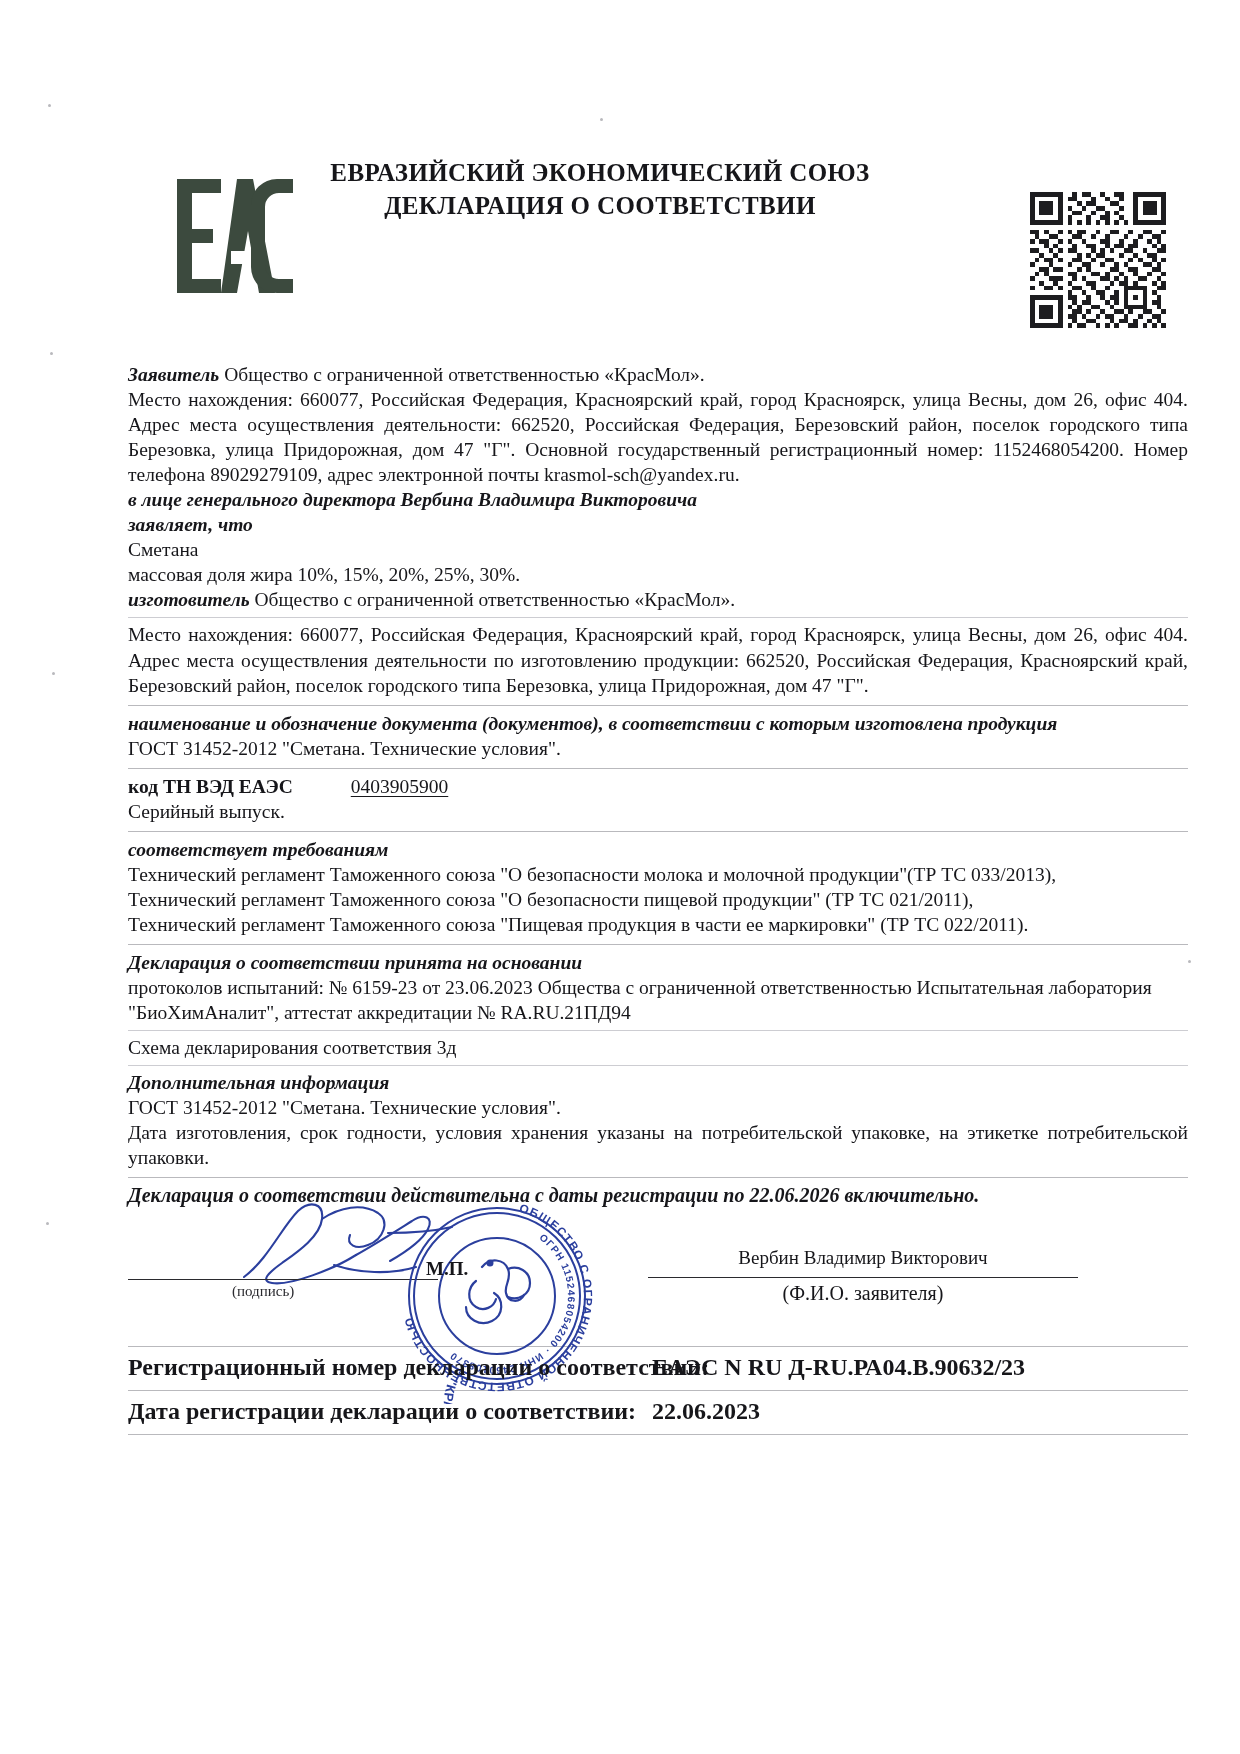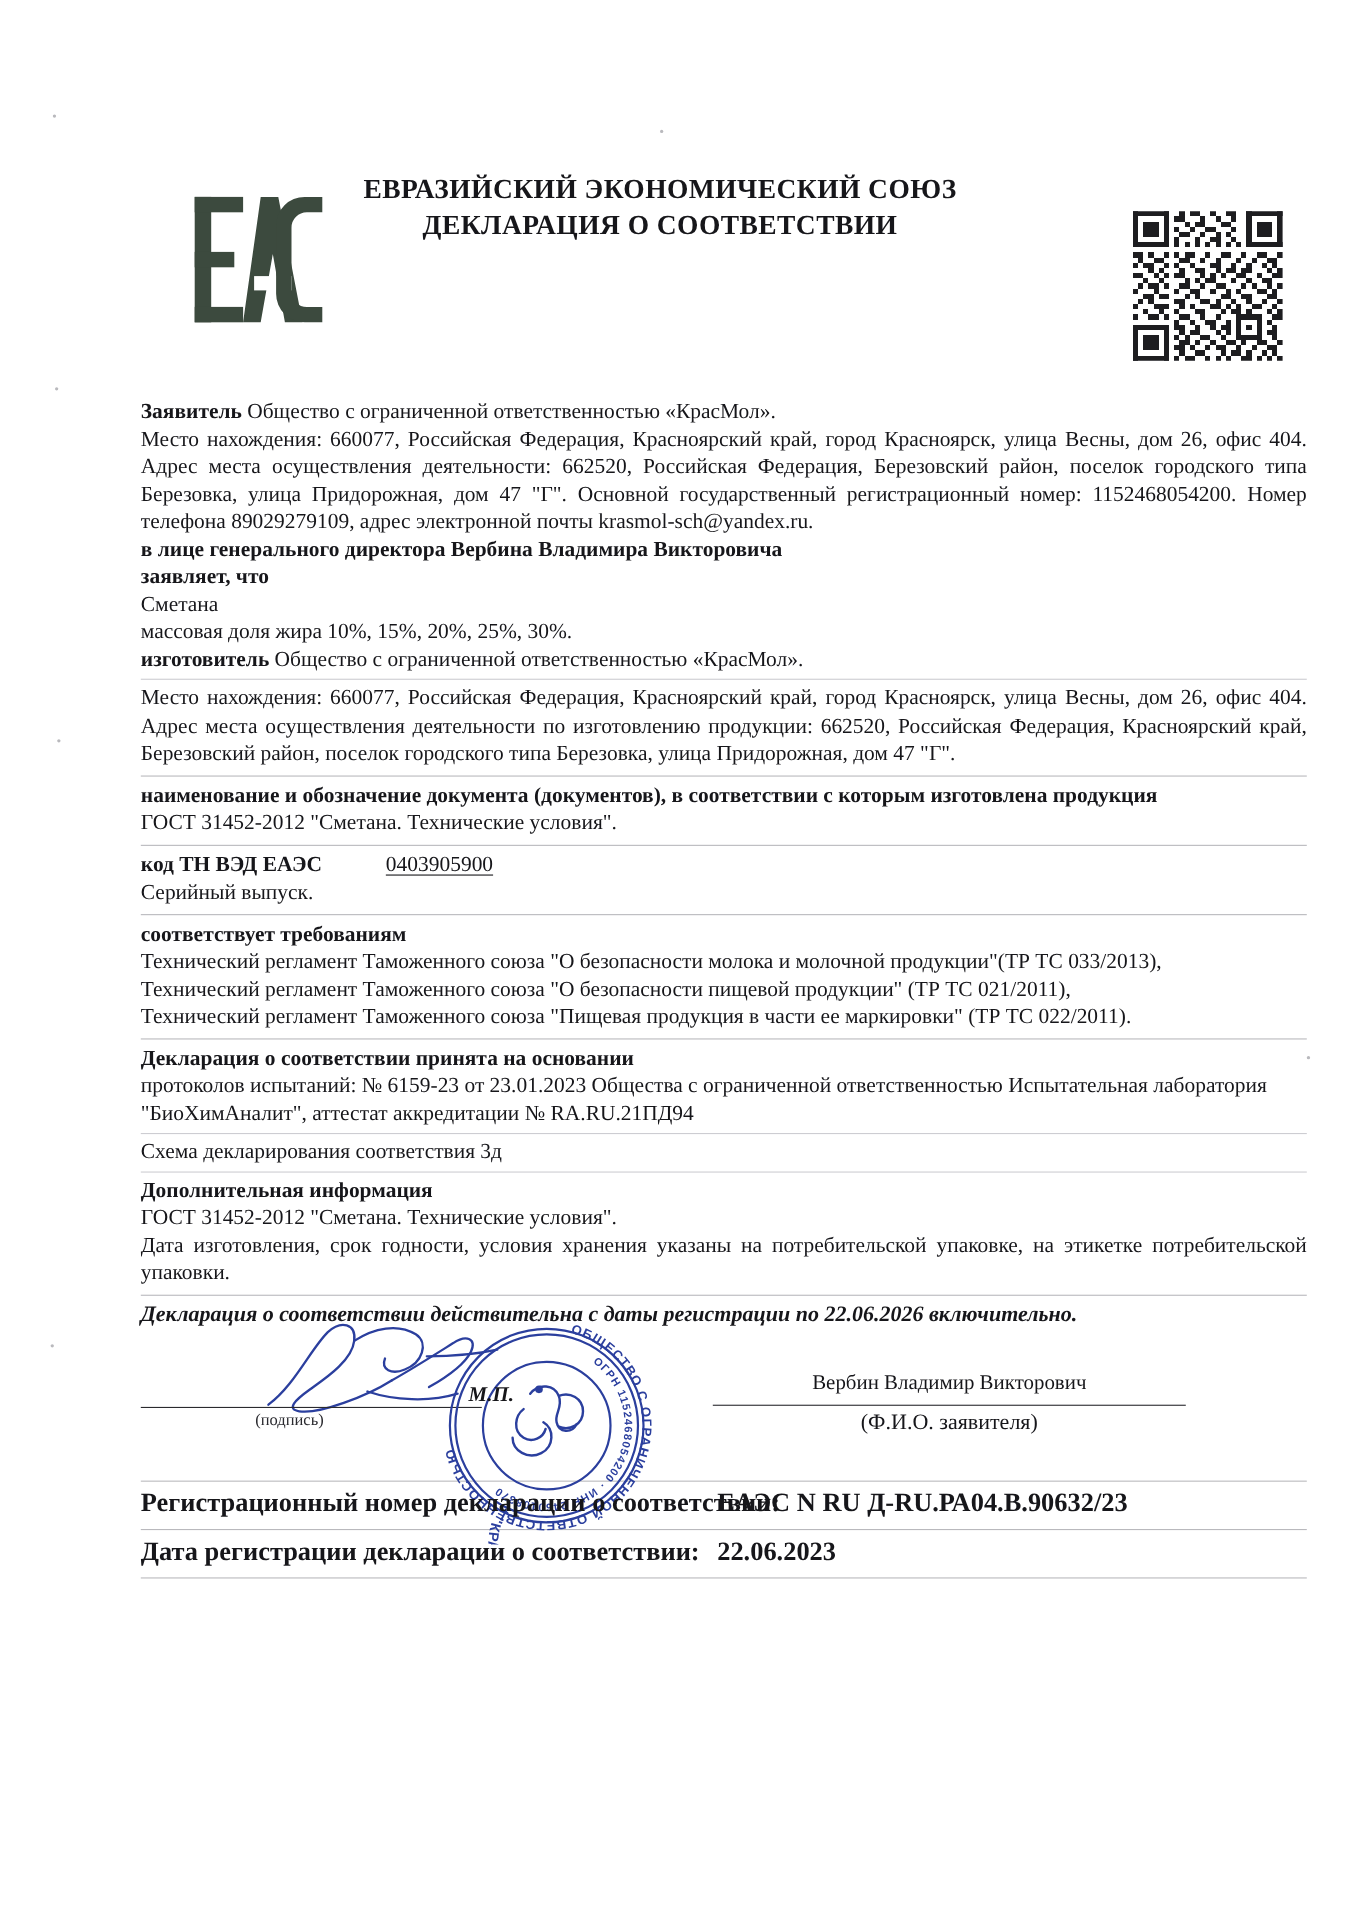--- a/index.html
+++ b/index.html
@@ -68,21 +68,21 @@
     position: absolute;
     left: 128px;
     top: 362px;
     width: 1060px;
     font-size: 19.5px;
     line-height: 1.285;
   }
   .content p {
     margin: 0 0 0 0;
   }
-  .b { font-weight: bold; }
+  .b { font-weight: bold; font-style: italic; }
   .just { text-align: justify; text-justify: inter-word; }
   .row { margin-top: 1px; }
 
   hr.sep {
     border: none;
     border-top: 1px solid #b9b9bd;
     margin: 7px 0 5px 0;
   }
   .softsep {
     border: none;
@@ -129,21 +129,20 @@
     top: 63px;
     font-size: 15px;
     color: #2b2b30;
   }
   .mp {
     position: absolute;
     left: 298px;
     top: 38px;
     font-weight: bold;
     font-size: 19px;
-    font-style: italic;
   }
   .fio-line {
     position: absolute;
     left: 520px;
     top: 58px;
     width: 430px;
     border-top: 1px solid #2a2a2e;
   }
   .fio-name {
     position: absolute;
@@ -518,21 +517,21 @@
     <hr class="sep">
 
     <p class="b">соответствует требованиям</p>
     <p>Технический регламент Таможенного союза "О безопасности молока и молочной продукции"(ТР ТС 033/2013),</p>
     <p>Технический регламент Таможенного союза "О безопасности пищевой продукции" (ТР ТС 021/2011),</p>
     <p>Технический регламент Таможенного союза "Пищевая продукция в части ее маркировки" (ТР ТС 022/2011).</p>
 
     <hr class="sep">
 
     <p class="b">Декларация о соответствии принята на основании</p>
-    <p>протоколов испытаний: № 6159-23 от 23.01.2023 Общества с ограниченной ответственностью Испытательная лаборатория "БиоХимАналит", аттестат аккредитации № RA.RU.21ПД94</p>
+    <p>протоколов испытаний: № 6159-23 от 23.06.2023 Общества с ограниченной ответственностью Испытательная лаборатория "БиоХимАналит", аттестат аккредитации № RA.RU.21ПД94</p>
 
     <hr class="softsep">
 
     <p>Схема декларирования соответствия 3д</p>
 
     <hr class="softsep">
 
     <p class="b">Дополнительная информация</p>
     <p>ГОСТ 31452-2012  "Сметана. Технические условия".</p>
     <p class="just">Дата изготовления, срок годности, условия хранения указаны на потребительской упаковке, на этикетке потребительской упаковки.</p>

